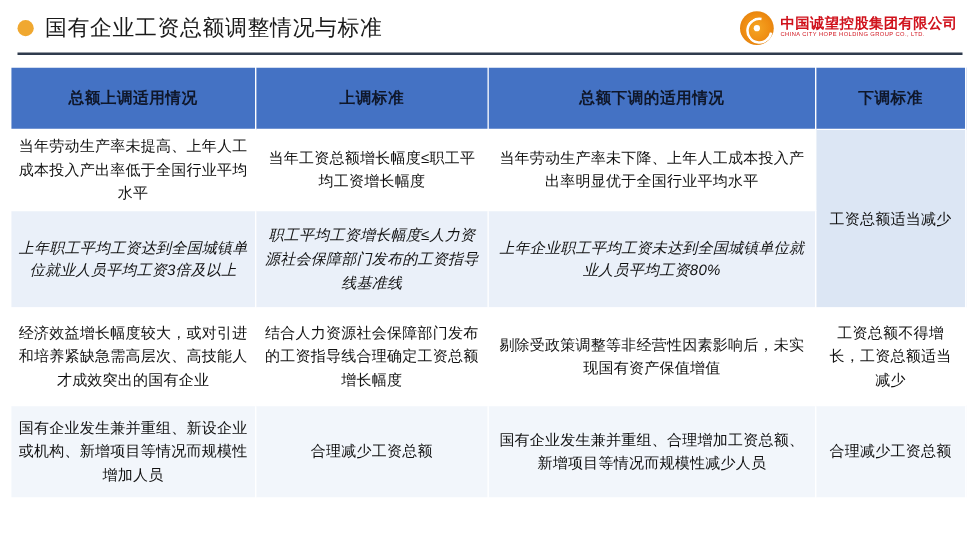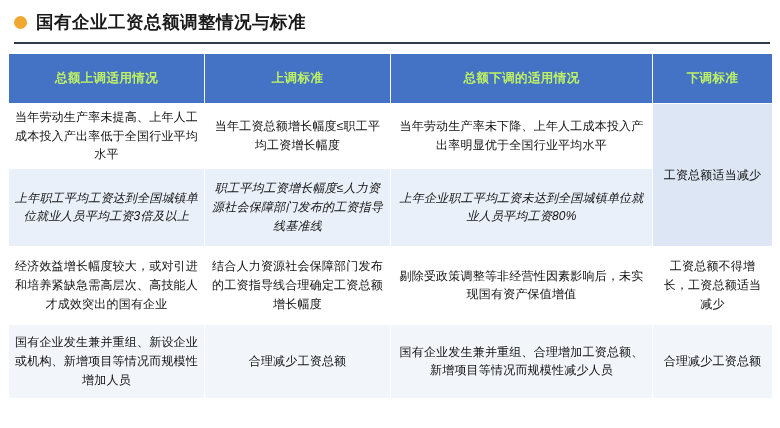--- a/index.html
+++ b/index.html
@@ -30,21 +30,21 @@
     width: 13px;
     height: 13px;
     border-radius: 50%;
     background: #f0a830;
     flex: 0 0 auto;
     margin-right: 9px;
     margin-top: 1px;
   }
   .hdr-title {
     font-size: 17.5px;
-    font-weight: bold;
+    font-weight: normal;
     color: #1a1a1a;
     letter-spacing: 0.5px;
     white-space: nowrap;
   }
   .hdr-spacer { flex: 1 1 auto; }
 
   .logo-wrap {
     display: flex;
     align-items: center;
     flex: 0 0 auto;
@@ -112,21 +112,21 @@
     table-layout: fixed;
   }
   table.wage th, table.wage td {
     border: 1px solid #ffffff;
     vertical-align: middle;
     text-align: center;
     padding: 4px 6px;
   }
   table.wage thead th {
     background: #4472c4;
-    color: #bef264;
+    color: #0f172a;
     font-size: 12.5px;
     font-weight: bold;
     height: 50px;
     letter-spacing: 0.4px;
   }
   table.wage tbody td {
     font-size: 12px;
     color: #111111;
     line-height: 1.55;
     letter-spacing: 0.2px;
@@ -152,20 +152,27 @@
 </style>
 </head>
 <body>
 
 <div class="page">
 
   <div class="header">
     <div class="hdr-bullet"></div>
     <div class="hdr-title">国有企业工资总额调整情况与标准</div>
     <div class="hdr-spacer"></div>
+    <div class="logo-wrap">
+      <div class="logo-mark"></div>
+      <div class="logo-text">
+        <div class="logo-cn">中国诚望控股集团有限公司</div>
+        <div class="logo-en">CHINA CITY HOPE HOLDING GROUP CO., LTD.</div>
+      </div>
+    </div>
     <div class="hdr-rule"></div>
   </div>
 
   <div class="table-wrap">
     <table class="wage">
       <colgroup>
         <col class="c1">
           <col class="c2">
           <col class="c3">
           <col class="c4">

